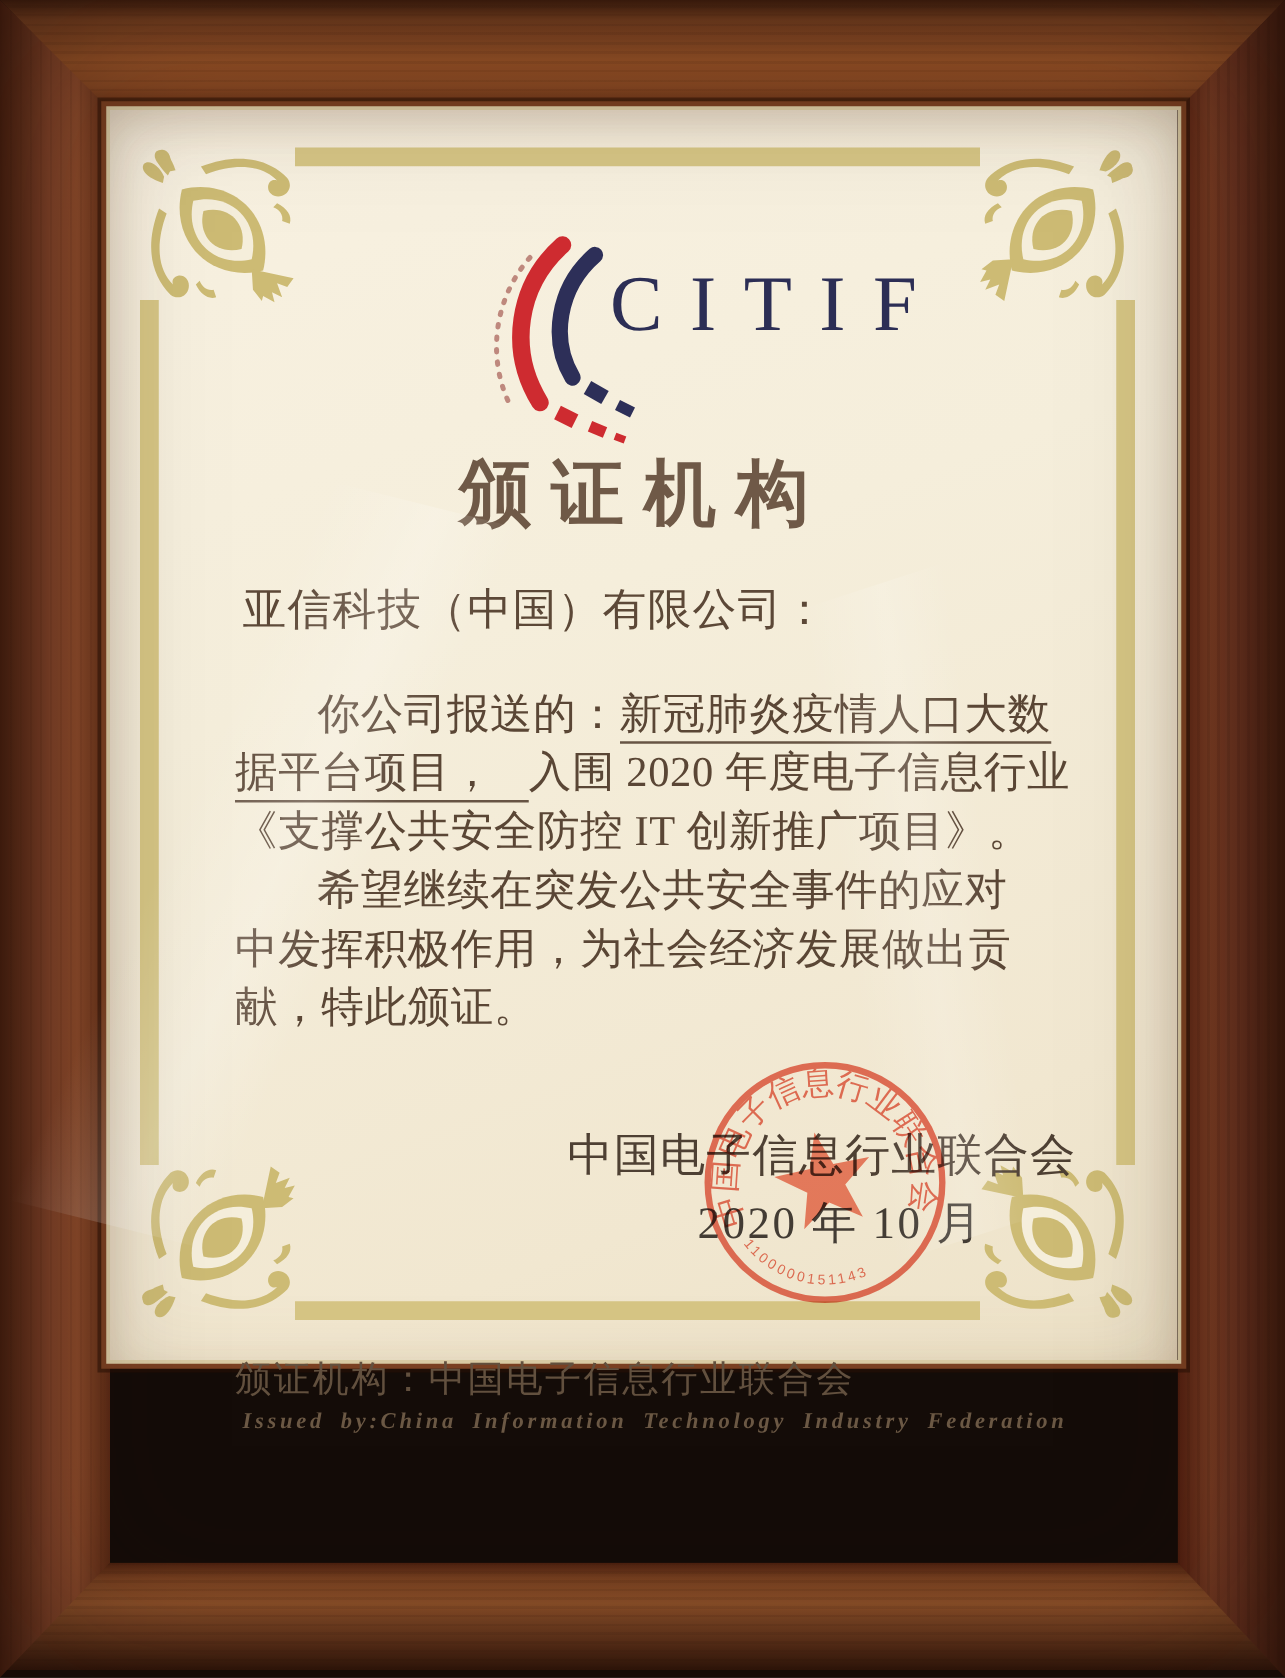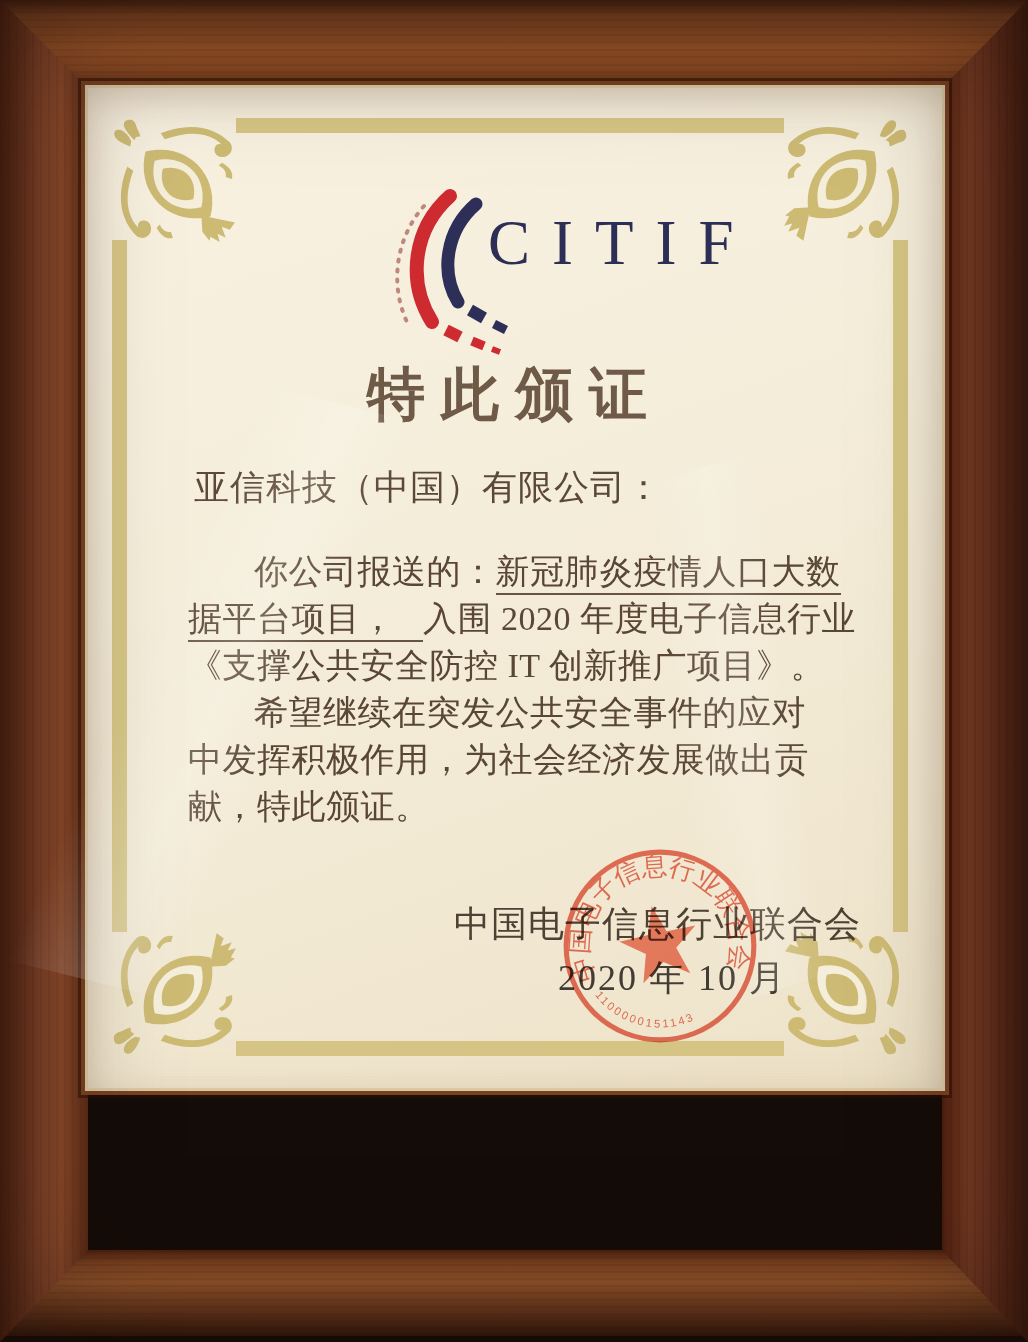--- a/index.html
+++ b/index.html
@@ -126,21 +126,21 @@
       <path d="M62,12 C26,44 18,96 44,138" fill="none" stroke="#ce2b30" stroke-width="14" stroke-linecap="round"></path>
       <line x1="58" y1="146" x2="72" y2="153" stroke="#ce2b30" stroke-width="12"></line>
       <line x1="84" y1="157" x2="96" y2="162" stroke="#ce2b30" stroke-width="9"></line>
       <line x1="104" y1="165" x2="112" y2="168" stroke="#ce2b30" stroke-width="6"></line>
       <path d="M88,20 C58,46 52,88 70,118" fill="none" stroke="#2d2f58" stroke-width="13" stroke-linecap="round"></path>
       <line x1="82" y1="126" x2="96" y2="134" stroke="#2d2f58" stroke-width="12"></line>
       <line x1="106" y1="140" x2="118" y2="146" stroke="#2d2f58" stroke-width="9"></line>
       <text x="100" y="80" font-family="Liberation Serif, serif" font-size="63" letter-spacing="22" fill="#2c2e55">CITIF</text>
     </svg>
 
-    <div class="title">特此颁证</div>
+    <div class="title">颁证机构</div>
 
     <div class="recipient">亚信科技（中国）有限公司：</div>
 
     <div class="bodytext">
       <div class="line indent"><span>你公司报送的：</span><span class="u">新冠肺炎疫情人口大数</span></div>
       <div class="line"><span class="u u-tail">据平台项目，</span><span>入围 2020 年度电子信息行业</span></div>
       <div class="line"><span>《支撑公共安全防控 IT 创新推广项目》。</span></div>
       <div class="line indent"><span>希望继续在突发公共安全事件的应对</span></div>
       <div class="line"><span>中发挥积极作用，为社会经济发展做出贡</span></div>
       <div class="line"><span>献，特此颁证。</span></div>
@@ -157,19 +157,21 @@
           <textPath href="#sealArcTop">中国电子信息行业联合会</textPath>
         </text>
         <path id="sealArcBot" d="M36.1,148.1 A80,80 0 0 0 163.9,148.1" fill="none"></path>
         <text fill="#e2452c" font-size="11" letter-spacing="2.5" font-family="Liberation Sans, sans-serif">
           <textPath href="#sealArcBot">1100000151143</textPath>
         </text>
         <path d="M100,60 L109.4,87.1 L138,87.6 L115.2,104.9 L123.5,132.4 L100,116 L76.5,132.4 L84.8,104.9 L62,87.6 L90.6,87.1 Z" fill="#ec5a3c" transform="rotate(-12 100 100)"></path>
       </g>
     </svg>
 
+    <div class="issuer-zh">颁证机构：中国电子信息行业联合会</div>
+    <div class="issuer-en">Issued by:China Information Technology Industry Federation</div>
 
     <div class="glare glare1"></div>
     <div class="glare glare2"></div>
   </div>
 
   <div class="vignette"></div>
 </div>
 
 </body></html>

